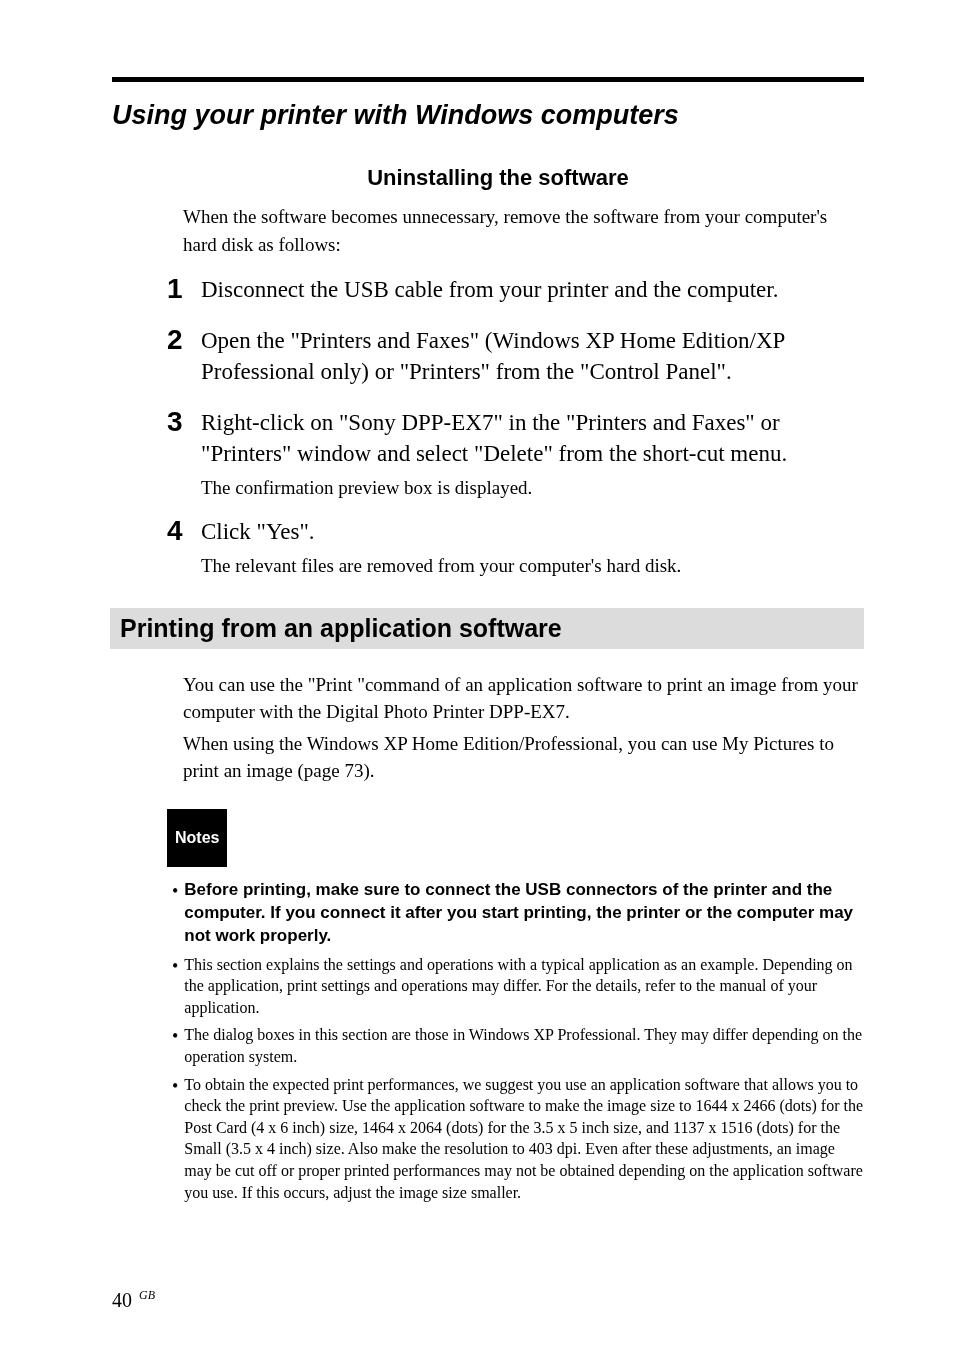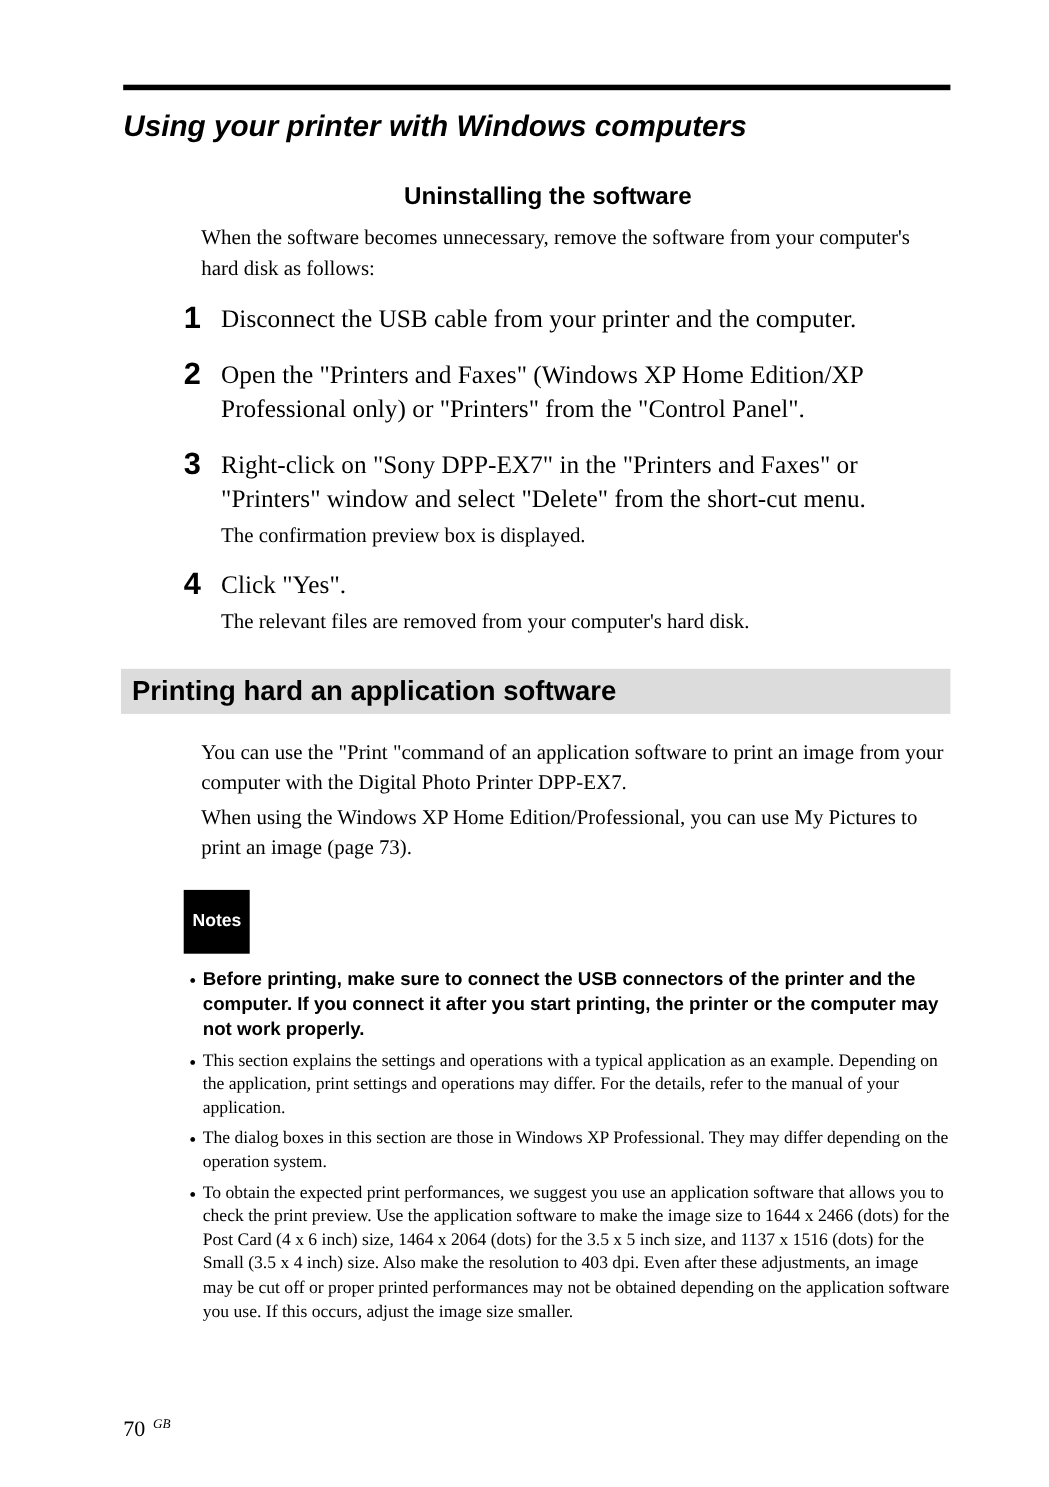--- a/index.html
+++ b/index.html
@@ -168,21 +168,21 @@
 </div>
 
 <div class="step-row">
   <div class="step-num">4</div>
   <div class="step-body">
     <div class="step-title">Click "Yes".</div>
     <div class="step-desc">The relevant files are removed from your computer's hard disk.</div>
   </div>
 </div>
 
-<h2 class="section-heading">Printing hard an application software</h2>
+<h2 class="section-heading">Printing from an application software</h2>
 
 <p class="body-para" style="margin-bottom:4px;">You can use the "Print "command of an application software to print an image from your computer with the Digital Photo Printer DPP-EX7.</p>
 <p class="body-para">When using the Windows XP Home Edition/Professional, you can use My Pictures to print an image (page 73).</p>
 
 <div class="notes-label">Notes</div>
 
 <ul class="note-list">
   <li class="note-item">
     <span class="bullet">•</span>
     <span class="note-bold">Before printing, make sure to connect the USB connectors of the printer and the computer.  If you connect it after you start printing, the printer or the computer may not work properly.</span>
@@ -195,18 +195,18 @@
     <span class="bullet">•</span>
     <span class="note-text">The dialog boxes in this section are those in Windows XP Professional.  They may differ depending on the operation system.</span>
   </li>
   <li class="note-item">
     <span class="bullet">•</span>
     <span class="note-text">To obtain the expected print performances, we suggest you use an application software that allows you to check the print preview.  Use the application software to make the image size to 1644 x 2466 (dots) for the Post Card (4 x 6 inch) size, 1464 x 2064 (dots) for the 3.5 x 5 inch size, and 1137 x 1516 (dots) for the Small (3.5 x 4 inch) size.  Also make the resolution to 403 dpi.  Even after these adjustments, an image may be cut off or proper printed performances may not be obtained depending on the application software you use.  If this occurs, adjust the image size smaller.</span>
   </li>
 </ul>
 
 <div class="page-num">
-  <span>70</span>
+  <span>40</span>
   <sup>GB</sup>
 </div>
 
 
 
 
 </body></html>

